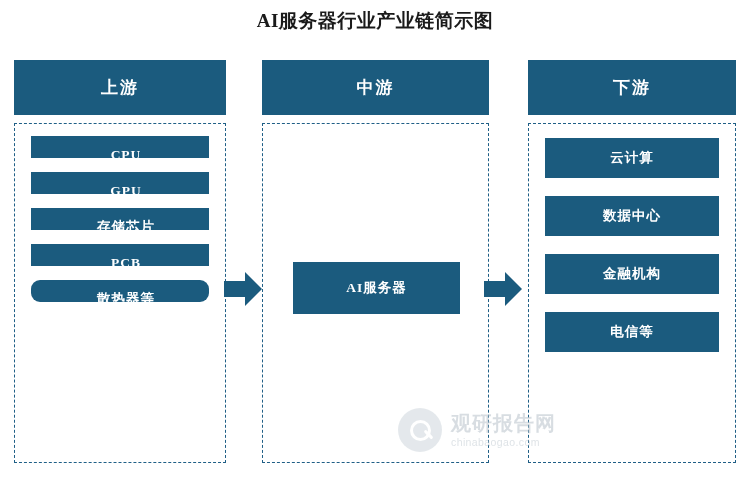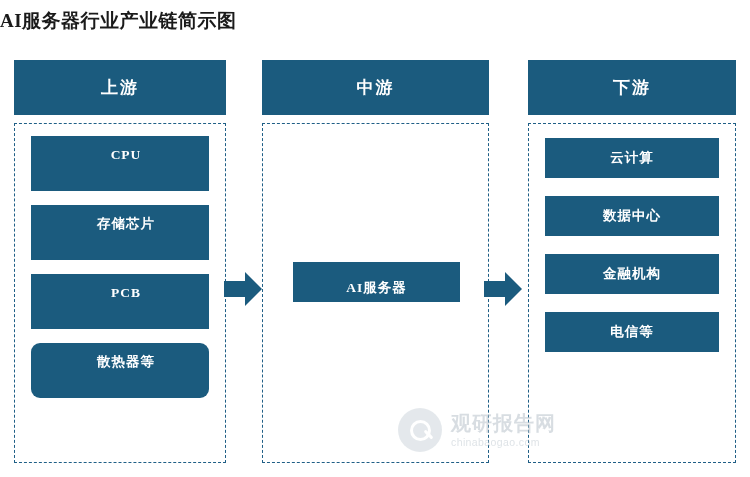--- a/index.html
+++ b/index.html
@@ -12,20 +12,21 @@
     background: #ffffff;
     font-family: "Liberation Sans", sans-serif;
     overflow: hidden;
     position: relative;
   }
   #page-title {
     position: absolute;
     top: 8px;
     left: 0;
     width: 750px;
+    text-align: center;
     font-size: 19px;
     font-weight: bold;
     color: #1a1a1a;
     letter-spacing: 0.5px;
     font-family: "Liberation Serif", serif;
   }
   .column {
     position: absolute;
     top: 60px;
   }
@@ -53,32 +54,32 @@
     font-weight: bold;
     text-align: center;
     font-family: "Liberation Serif", serif;
     letter-spacing: 1px;
     box-sizing: border-box;
   }
 
   
   #col-upstream { left: 14px; width: 212px; }
   #col-upstream .col-body { height: 340px; padding: 12px 16px; }
-  #col-upstream .node { height: 55px; line-height: 38px; margin-bottom: 14px; padding-left: 12px; }
+  #col-upstream .node { height: 22px; line-height: 38px; margin-bottom: 14px; padding-left: 12px; }
   #col-upstream .node:last-child { margin-bottom: 4px; border-radius: 9px; }
 
   
   #col-mid { left: 262px; width: 227px; }
   #col-mid .col-body { height: 340px; }
   #col-mid .node {
     position: absolute;
     left: 30px;
     top: 138px;
     width: 167px;
-    height: 40px;
+    height: 52px;
     line-height: 52px;
   }
 
   
   #col-down { left: 528px; width: 208px; }
   #col-down .col-body { height: 340px; padding: 14px 16px; }
   #col-down .node { height: 40px; line-height: 40px; margin-bottom: 18px; }
   #col-down .node:last-child { margin-bottom: 0; }
 
   
@@ -167,20 +168,21 @@
 </style>
 </head>
 <body>
 
 <div id="page-title">AI服务器行业产业链简示图</div>
 
 <div class="column" id="col-upstream">
   <div class="col-head">上游</div>
   <div class="col-body">
     <div class="node">CPU</div>
+    <div class="node">GPU</div>
     <div class="node">存储芯片</div>
     <div class="node">PCB</div>
     <div class="node">散热器等</div>
   </div>
 </div>
 
 <div class="arrow" id="arrow-1">
   <div class="shaft"></div>
   <div class="head"></div>
 </div>

